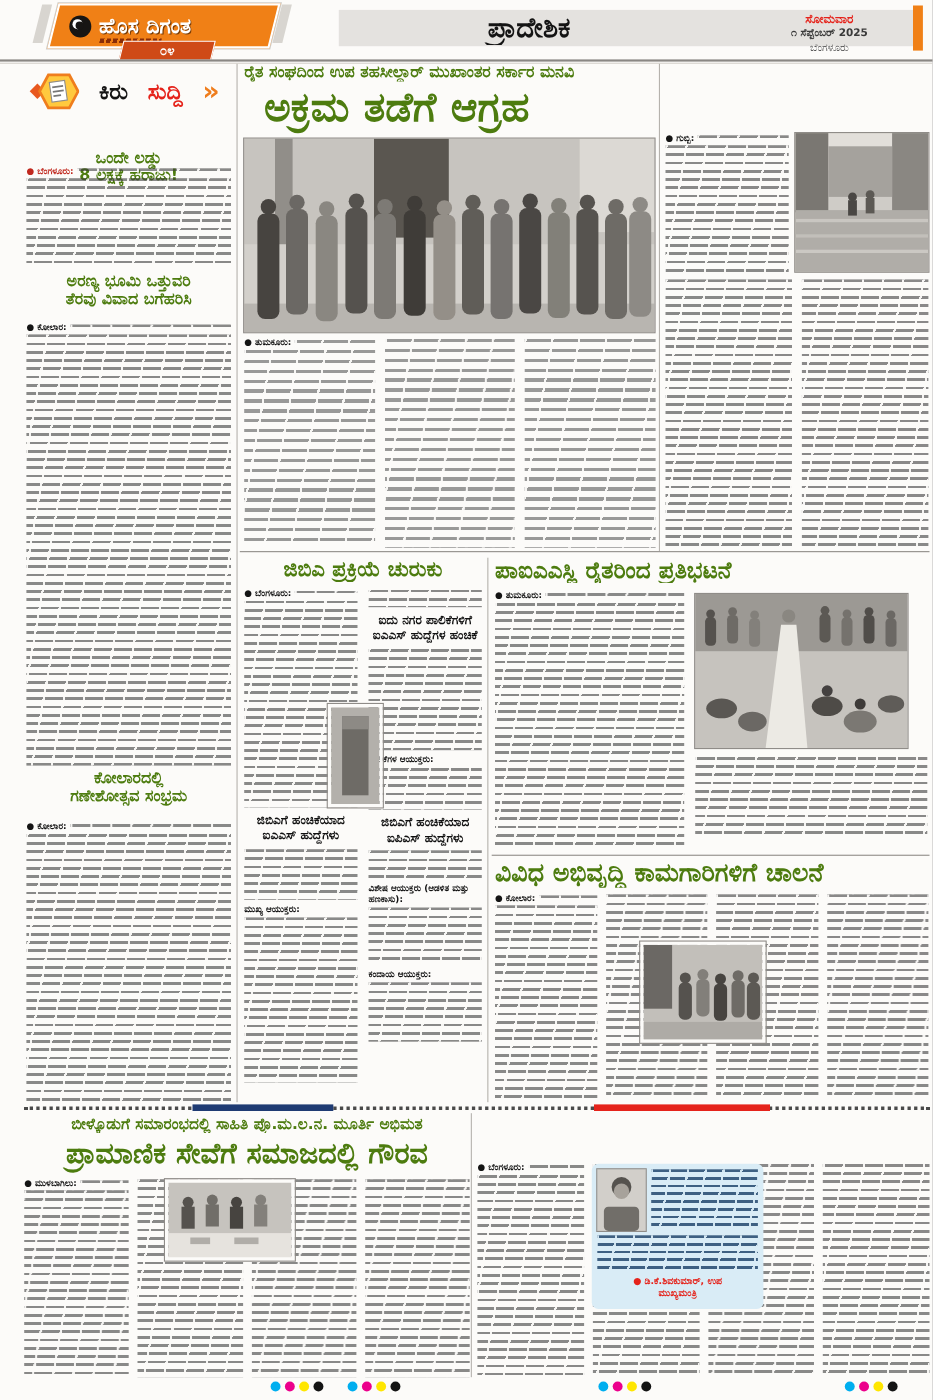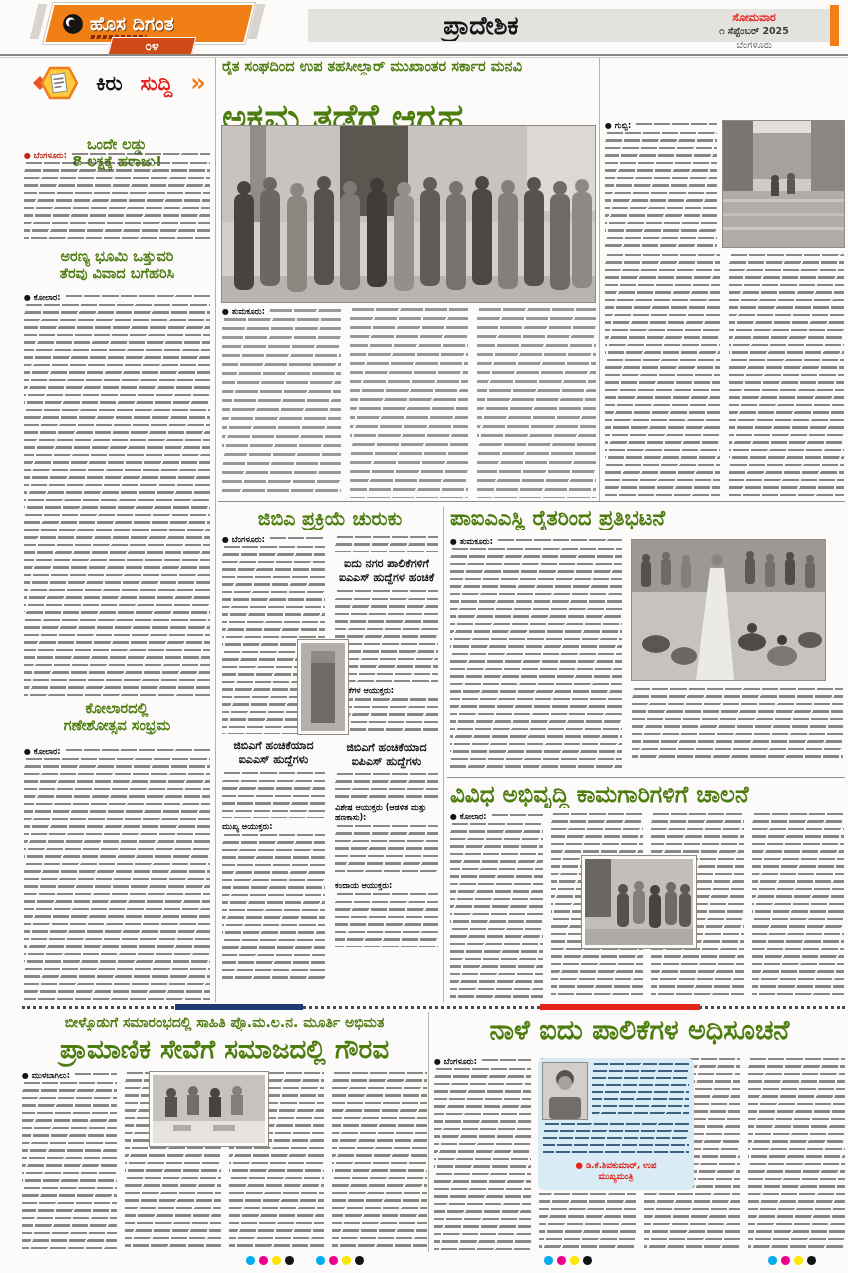--- a/index.html
+++ b/index.html
@@ -74,21 +74,21 @@
   <div class="abs" style="left:688px;top:11px;width:132px;text-align:center;">
     <div style="font-size:11px;font-weight:bold;color:#e5231b;">ಸೋಮವಾರ</div>
     <div style="font-size:9.5px;font-weight:bold;color:#3a3a3a;margin-top:1px;">೧ ಸೆಪ್ಟೆಂಬರ್ 2025</div>
     <div style="font-size:9.5px;color:#555;margin-top:2px;">ಬೆಂಗಳೂರು</div>
   </div>
   <div class="abs" style="left:830px;top:5px;width:9px;height:41px;background:#f08016;"></div>
 
   <div class="abs" style="left:0;top:54px;width:848px;height:2px;background:#8a8784;"></div>
   <div class="abs" style="left:0;top:57px;width:848px;height:1px;background:#d5d2cd;"></div>
 
-  <div class="abs" style="left:26px;top:62px;width:186px;height:42px;display:flex;align-items:center;gap:18px;justify-content:center;">
+  <div class="abs" style="left:26px;top:62px;width:186px;height:42px;display:flex;align-items:center;gap:18px;">
     <span style="width:46px;height:40px;display:inline-block;">
       <svg width="46" height="40" viewBox="0 0 46 40">
         <polygon points="1,20 8,13 15,20 8,27" fill="#e8581f"></polygon>
         <polygon points="18,5 37,5 45,20 37,35 18,35 10,20" fill="#ffc93e" stroke="#ef7d1d" stroke-width="2.5"></polygon>
         <g transform="rotate(-8 27 20)">
           <rect x="20" y="11" width="14" height="18" fill="#ffffff" stroke="#8f8c88" stroke-width="1"></rect>
           <rect x="22" y="15" width="10" height="1.6" fill="#777"></rect>
           <rect x="22" y="19" width="10" height="1.6" fill="#777"></rect>
           <rect x="22" y="23" width="7" height="1.6" fill="#777"></rect>
         </g>
@@ -131,21 +131,21 @@
     <div class="dl-row">
         <span class="dl">● ಕೋಲಾರ:</span>
         <span class="gk tight fill"></span>
       </div>
     <div class="gk tight" style="width:186px;height:244px;"></div>
   </div>
 
   <div class="abs vr" style="left:215px;top:58px;height:944px;"></div>
 
   <div class="abs hl nowrap" style="left:222px;top:58px;width:374px;font-size:14.5px;">ರೈತ ಸಂಘದಿಂದ ಉಪ ತಹಸೀಲ್ದಾರ್ ಮುಖಾಂತರ ಸರ್ಕಾರ ಮನವಿ</div>
-  <div class="abs hl nowrap" style="left:222px;top:74px;width:374px;font-size:37px;line-height:48px;margin-top:20px;">ಅಕ್ರಮ ತಡೆಗೆ ಆಗ್ರಹ</div>
+  <div class="abs hl nowrap" style="left:240px;top:74px;width:374px;font-size:37px;line-height:48px;">ಅಕ್ರಮ ತಡೆಗೆ ಆಗ್ರಹ</div>
   <div class="abs ph" style="left:222px;top:126px;width:373px;height:176px;">
     <svg width="373" height="176" viewBox="0 0 373 176">
       <defs>
           <g id="pA">
             <circle cx="0" cy="0" r="7"></circle>
             <rect x="-10" y="6" width="20" height="96" rx="7"></rect>
           </g>
         </defs>
       <rect width="373" height="176" fill="#d3d0cb"></rect>
       <rect width="373" height="96" fill="#c7c4bf"></rect>
@@ -353,21 +353,20 @@
       <circle cx="84" cy="16" r="5" fill="#83807b"></circle>
         <rect x="78" y="20" width="12" height="20" fill="#83807b"></rect>
       <rect y="46" width="112" height="22" fill="#e6e3de"></rect>
       <rect x="20" y="50" width="18" height="6" fill="#b0ada8"></rect>
       <rect x="60" y="50" width="22" height="6" fill="#b0ada8"></rect>
     </svg>
   </div>
 
   <div class="abs vr" style="left:428px;top:1012px;height:240px;"></div>
 
-  <div class="abs hl center nowrap" style="left:434px;top:1010px;width:411px;font-size:27px;line-height:40px;">ನಾಳೆ ಐದು ಪಾಲಿಕೆಗಳ ಅಧಿಸೂಚನೆ</div>
   <div class="abs cols" style="left:434px;top:1058px;width:411px;height:192px;gap:8px;">
     <div class="col">
       <div class="dl-row">
           <span class="dl">● ಬೆಂಗಳೂರು:</span>
           <span class="gk tight fill"></span>
         </div>
       <div class="gk tight" style="height:182px;"></div>
     </div>
     <div class="col gk tight"></div>
     <div class="col gk tight"></div>

